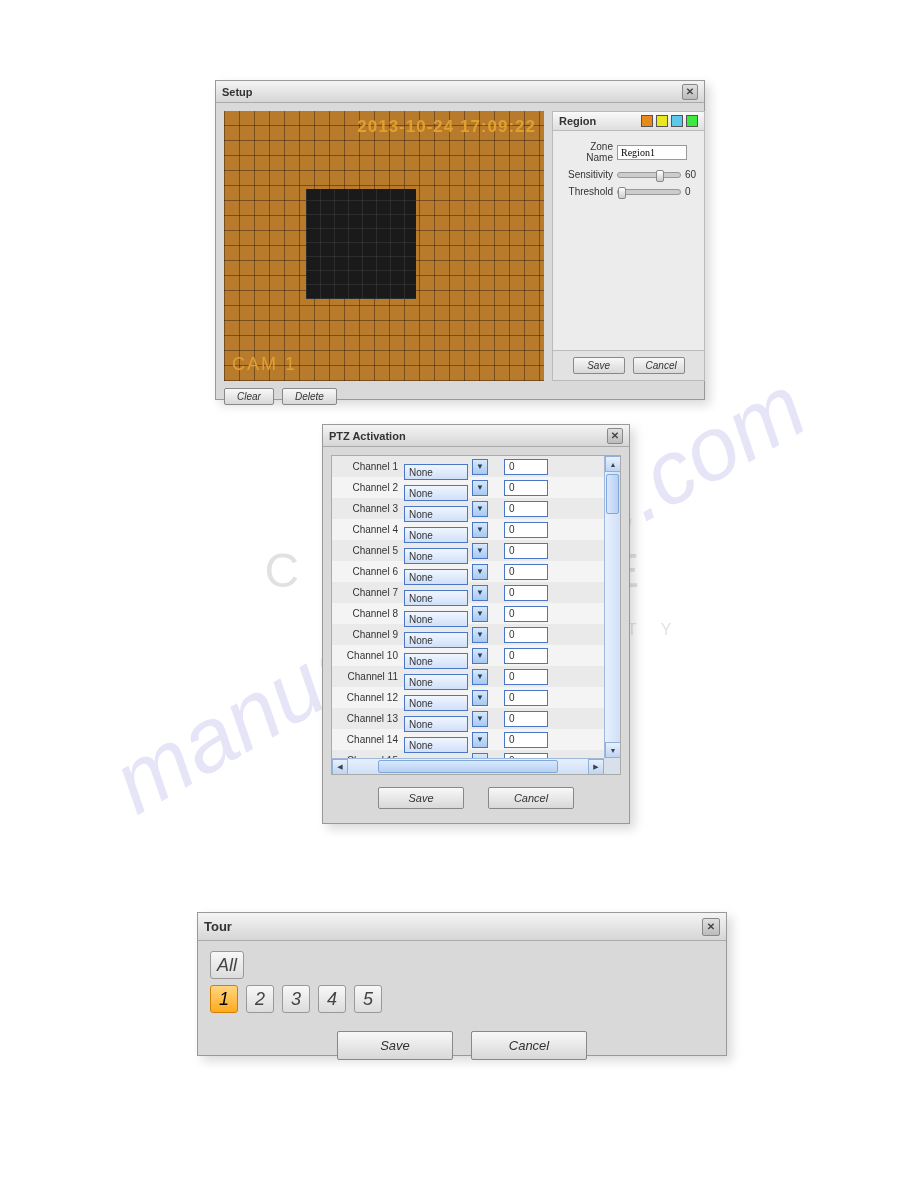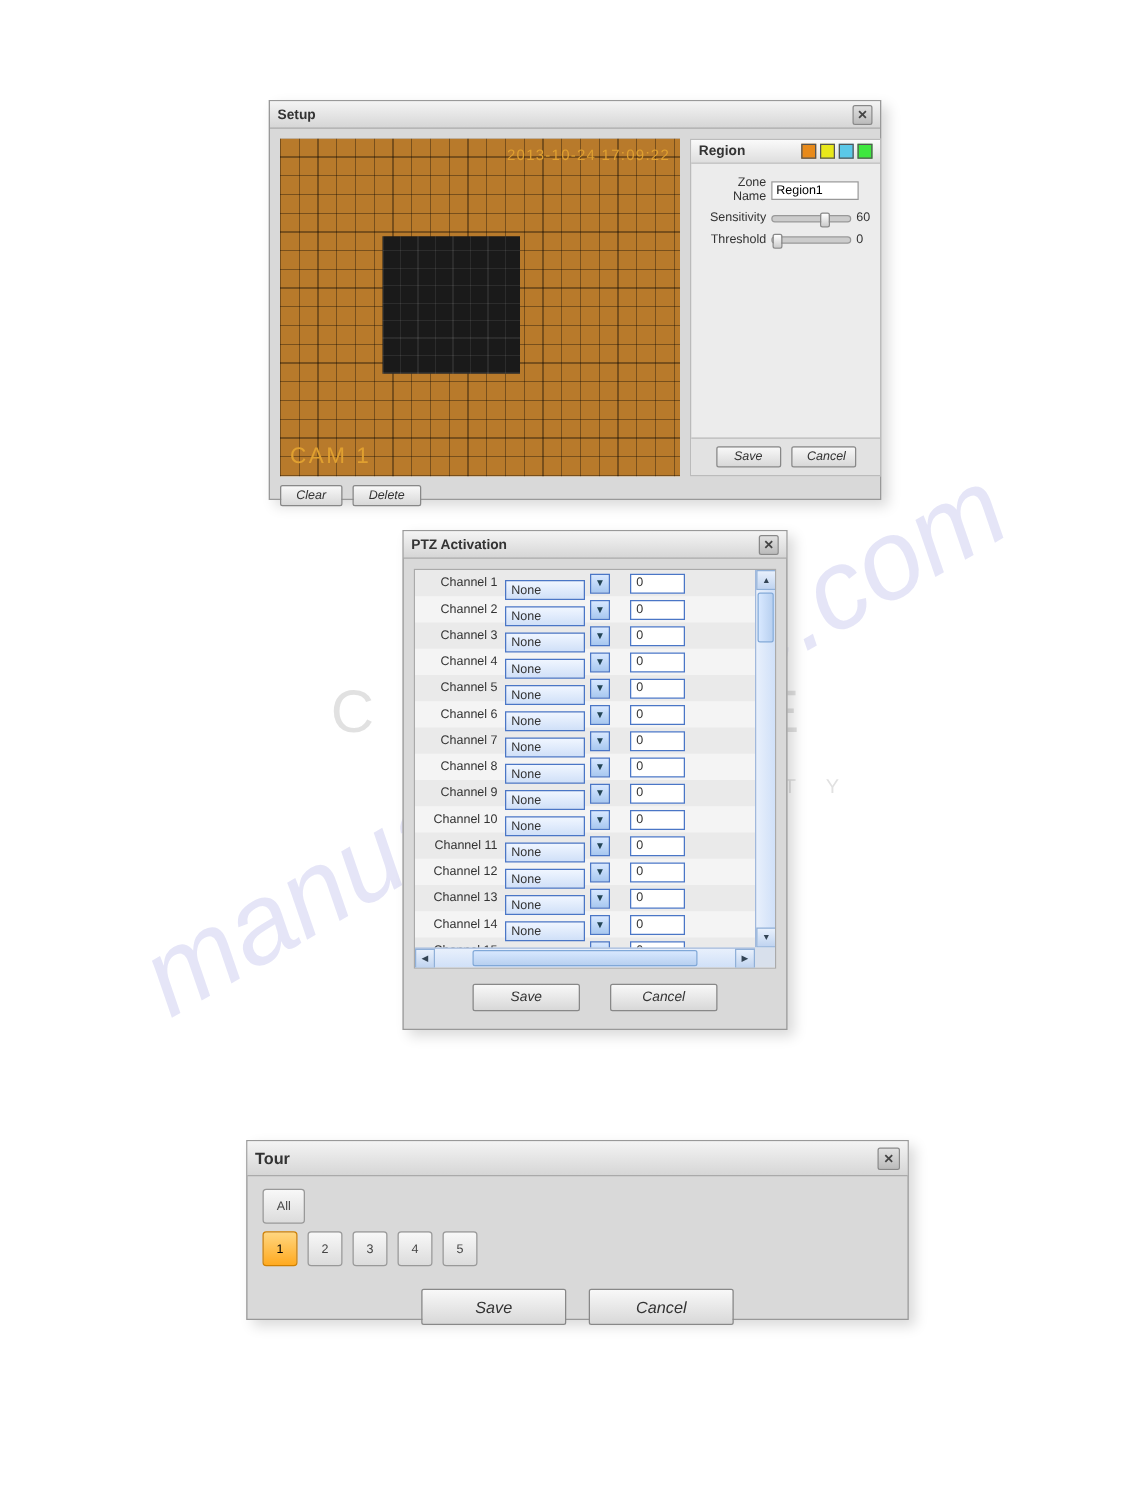--- a/index.html
+++ b/index.html
@@ -55,38 +55,38 @@
       #b87a2b;
   }
   .video .dark {
     position: absolute; top: 78px; left: 82px; width: 110px; height: 110px;
     background:
       repeating-linear-gradient(0deg, rgba(255,255,255,.08) 0 1px, transparent 1px 14px),
       repeating-linear-gradient(90deg, rgba(255,255,255,.08) 0 1px, transparent 1px 14px),
       #1a1a1a;
   }
   .video .overlay-ts {
-    position: absolute; top: 6px; right: 8px; color: #e0a030; font-size: 12px;
-    letter-spacing: 1px; font-weight: normal;
+    position: absolute; top: 6px; right: 8px; color: #e0a030; font-size: 17px;
+    letter-spacing: 1px; font-weight: bold;
   }
   .video .overlay-cam {
     position: absolute; bottom: 6px; left: 8px; color: #e0a030; font-size: 18px;
     letter-spacing: 2px;
   }
   .vbtns { position:absolute; bottom:-24px; left:0; display:flex; gap:8px; }
   .panel-r { flex: 1; display:flex; flex-direction:column; border:1px solid #bbb; background:#ececec; }
   .r-head { background: linear-gradient(#fafafa,#dedede); border-bottom:1px solid #bbb;
             padding: 3px 6px; display:flex; align-items:center; justify-content:space-between;
             font-size: 11px; font-weight:bold; color:#333; }
   .swatches { display:flex; gap:3px; }
   .sw { width:12px; height:12px; border:1px solid #555; cursor:pointer; }
   .r-body { flex:1; padding: 10px 8px; font-size:10px; color:#333; }
   .r-row { display:flex; align-items:center; margin-bottom:6px; gap:4px; }
   .r-row label { width: 52px; text-align:right; }
-  .r-row input[type=text]{ width: 70px; font-size:10px; padding:1px 3px; border:1px solid #999; }
+  .r-row input[type=text]{ width: 70px; font-size:10px; padding:1px 3px; border:1px solid #999;font-family:Liberation Serif, serif; }
   .slider-wrap { width: 64px; height:6px; background:#ccc; border:1px solid #999; border-radius:3px; position:relative; }
   .slider-wrap .thumb { position:absolute; top:-3px; width:8px; height:12px;
     background:linear-gradient(#fff,#ccc); border:1px solid #888; border-radius:2px; }
   .r-foot { padding: 6px; display:flex; gap:8px; justify-content:center; border-top:1px solid #bbb; background:#e2e2e2; }
 
   
   #dlg2 { top: 424px; left: 322px; width: 308px; height: 400px; }
   #dlg2 .body { padding: 8px; }
   .ptz-scroll {
     height: 320px; border:1px solid #aaa; overflow:hidden; position:relative; background:#f4f4f4;
@@ -134,21 +134,21 @@
 
   
   #dlg3 { top: 912px; left: 197px; width: 530px; height: 144px; }
   #dlg3 .titlebar { height: 28px; font-size: 13px; }
   #dlg3 .closex { width:18px; height:18px; }
   #dlg3 .body { padding: 10px 12px; }
   .tour-buttons { display:flex; gap:8px; margin-top:6px; }
   .tog {
     width: 28px; height: 28px; background:linear-gradient(#f8f8f8,#dcdcdc);
     border:1px solid #999; border-radius:3px; display:flex; align-items:center;
-    justify-content:center; font-size:10px; color:#444; cursor:pointer;
+    justify-content:center; font-size:18px; color:#444; cursor:pointer;font-style:italic;
   }
   .tog.sel { background:linear-gradient(#ffd680,#ffaa20); border-color:#d08000; color:#000; }
   .tog.all { width: 34px; }
   .tour-foot { display:flex; gap:18px; justify-content:center; margin-top:18px; }
   .tour-foot .btn { width:116px; padding:6px 0; font-size:13px; }
 </style>
 </head>
 <body>
 
 <div class="watermark">manualarchive.com</div>

